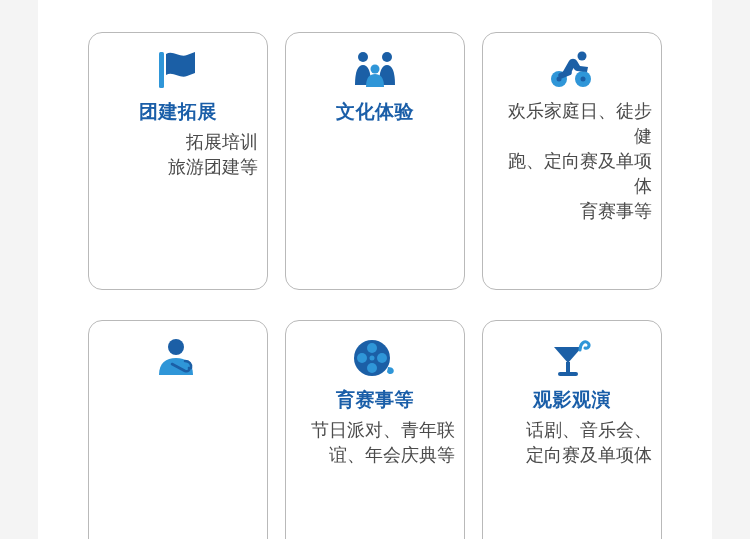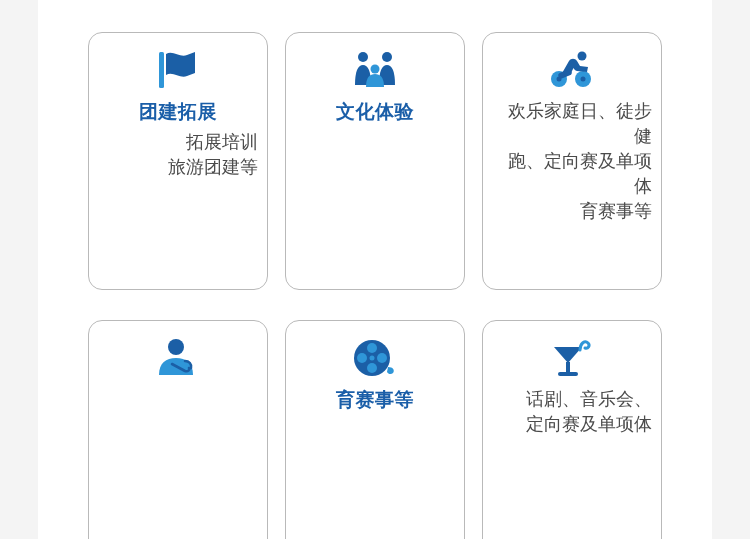--- a/index.html
+++ b/index.html
@@ -144,30 +144,33 @@
             <circle cx="20" cy="21" r="18" fill="#1b5fa6"></circle>
             <circle cx="20" cy="11" r="5" fill="#2f96d8"></circle>
             <circle cx="20" cy="31" r="5" fill="#2f96d8"></circle>
             <circle cx="10" cy="21" r="5" fill="#2f96d8"></circle>
             <circle cx="30" cy="21" r="5" fill="#2f96d8"></circle>
             <circle cx="20" cy="21" r="2.5" fill="#2f96d8"></circle>
             <path d="M36 30 C41 30, 43 33, 41 36 C39 38, 36 37, 35 35" fill="#2f96d8"></path>
           </svg>
         </div>
         <div class="card-title">育赛事等</div>
+        <div class="card-desc">节日派对、青年联
+谊、年会庆典等</div>
       </div>
 
       <div class="card">
         <div class="card-icon">
           <svg width="46" height="42" viewBox="0 0 46 42">
             <path d="M5 10 L33 10 L19 26 Z" fill="#1b5fa6"></path>
             <rect x="17" y="25" width="4" height="12" fill="#1b5fa6"></rect>
             <rect x="9" y="35" width="20" height="4" rx="2" fill="#1b5fa6"></rect>
             <path d="M31 13 C31 6, 36 3, 39 6 C41.5 8.5, 39 12, 36 11" stroke="#2f96d8" stroke-width="3" fill="none" stroke-linecap="round"></path>
           </svg>
         </div>
+        <div class="card-title">观影观演</div>
         <div class="card-desc">话剧、音乐会、
 定向赛及单项体</div>
       </div>
 
     </div>
   </div>
 </div>
 
 </body></html>

